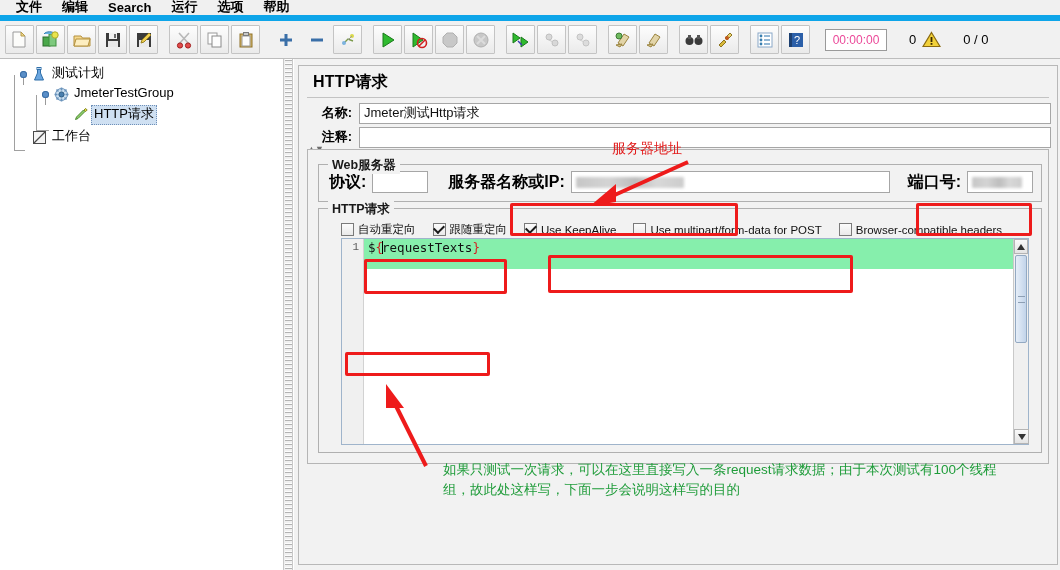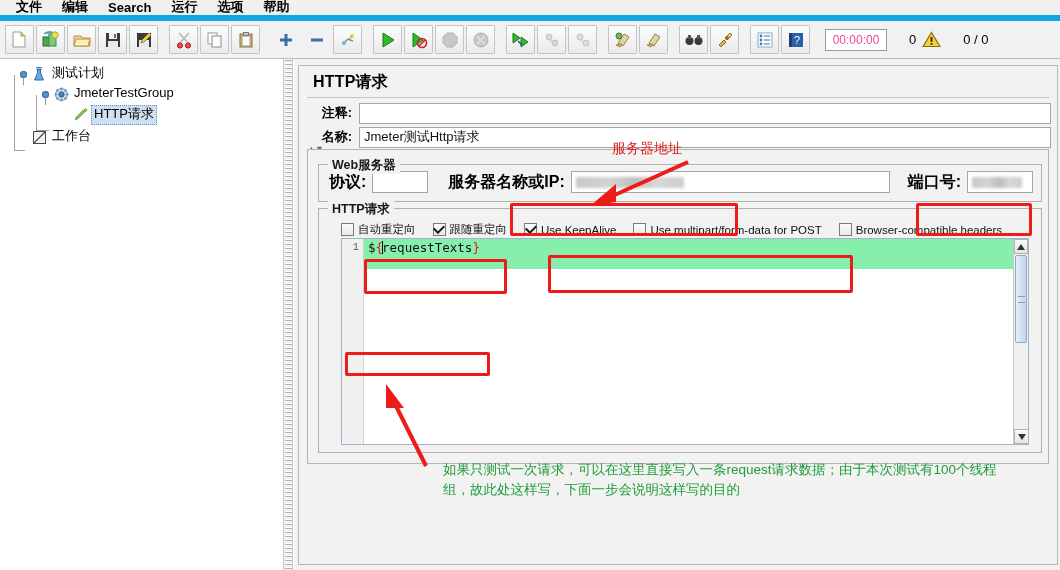--- a/index.html
+++ b/index.html
@@ -603,27 +603,27 @@
     <div class="dots"></div>
   </div>
 
   <div class="right-panel">
     <div class="panel-box">
 
       <div class="panel-title">HTTP请求</div>
       <div class="titleline"></div>
 
       <div class="field-row">
+        <div class="field-label">名称:</div>
+        <div class="textinput">Jmeter测试Http请求</div>
+      </div>
+
+      <div class="field-row">
         <div class="field-label">注释:</div>
         <div class="textinput"></div>
-      </div>
-
-      <div class="field-row">
-        <div class="field-label">名称:</div>
-        <div class="textinput">Jmeter测试Http请求</div>
       </div>
 
       <div class="collapse-arrows">▲▼</div>
 
 
       <div class="tabbody">
 
         <div class="group">
           <div class="legend">Web服务器</div>
           <div class="inline-row">

